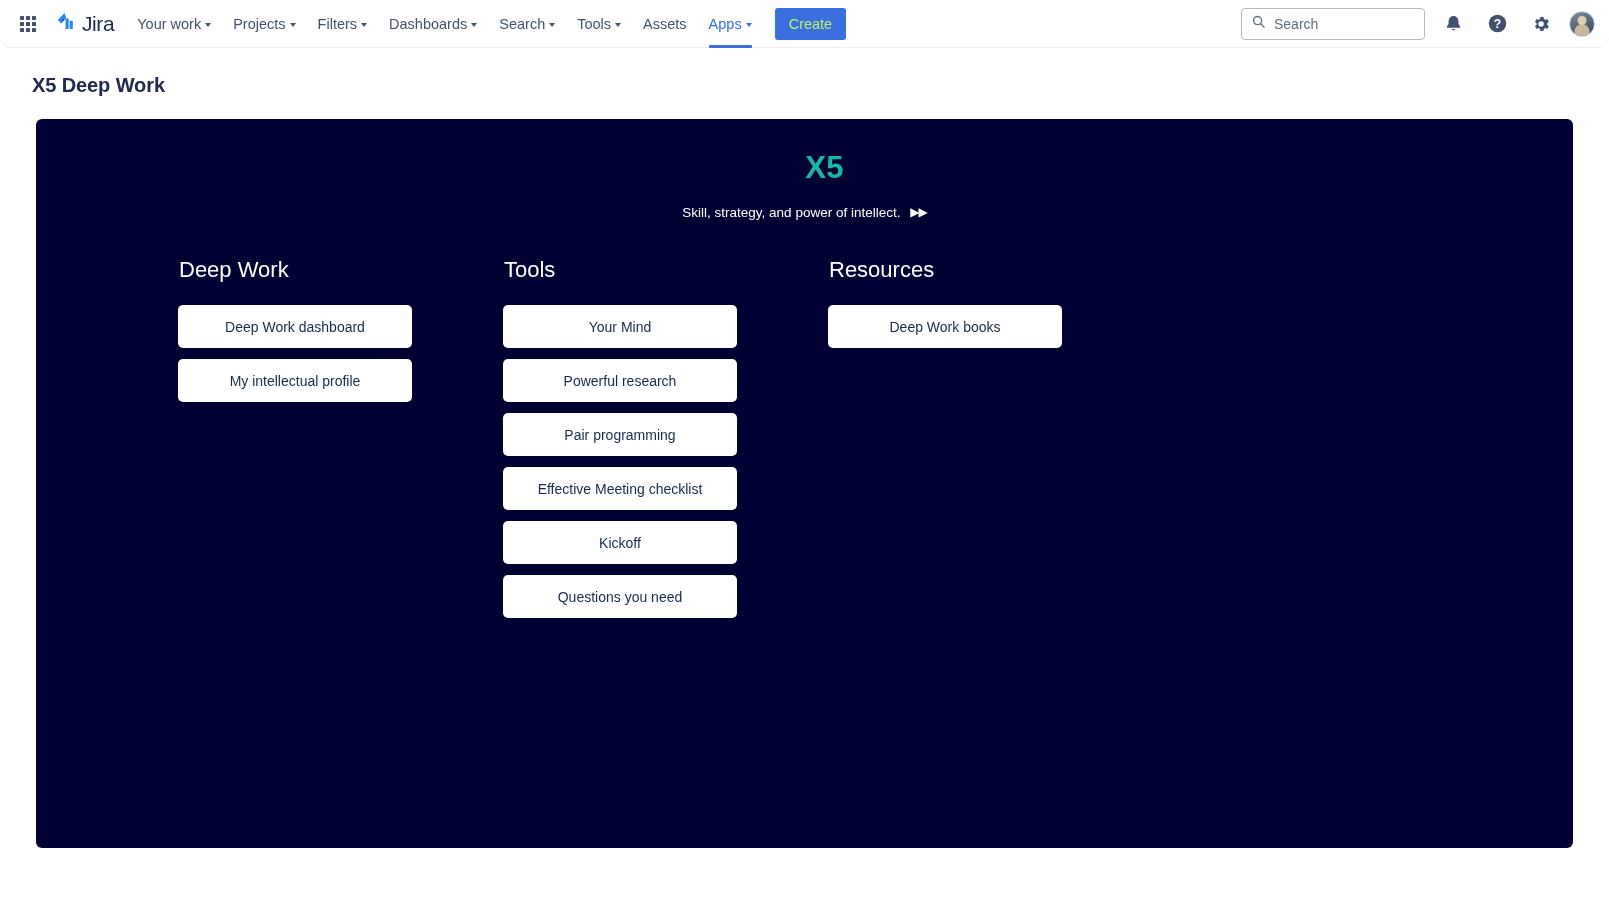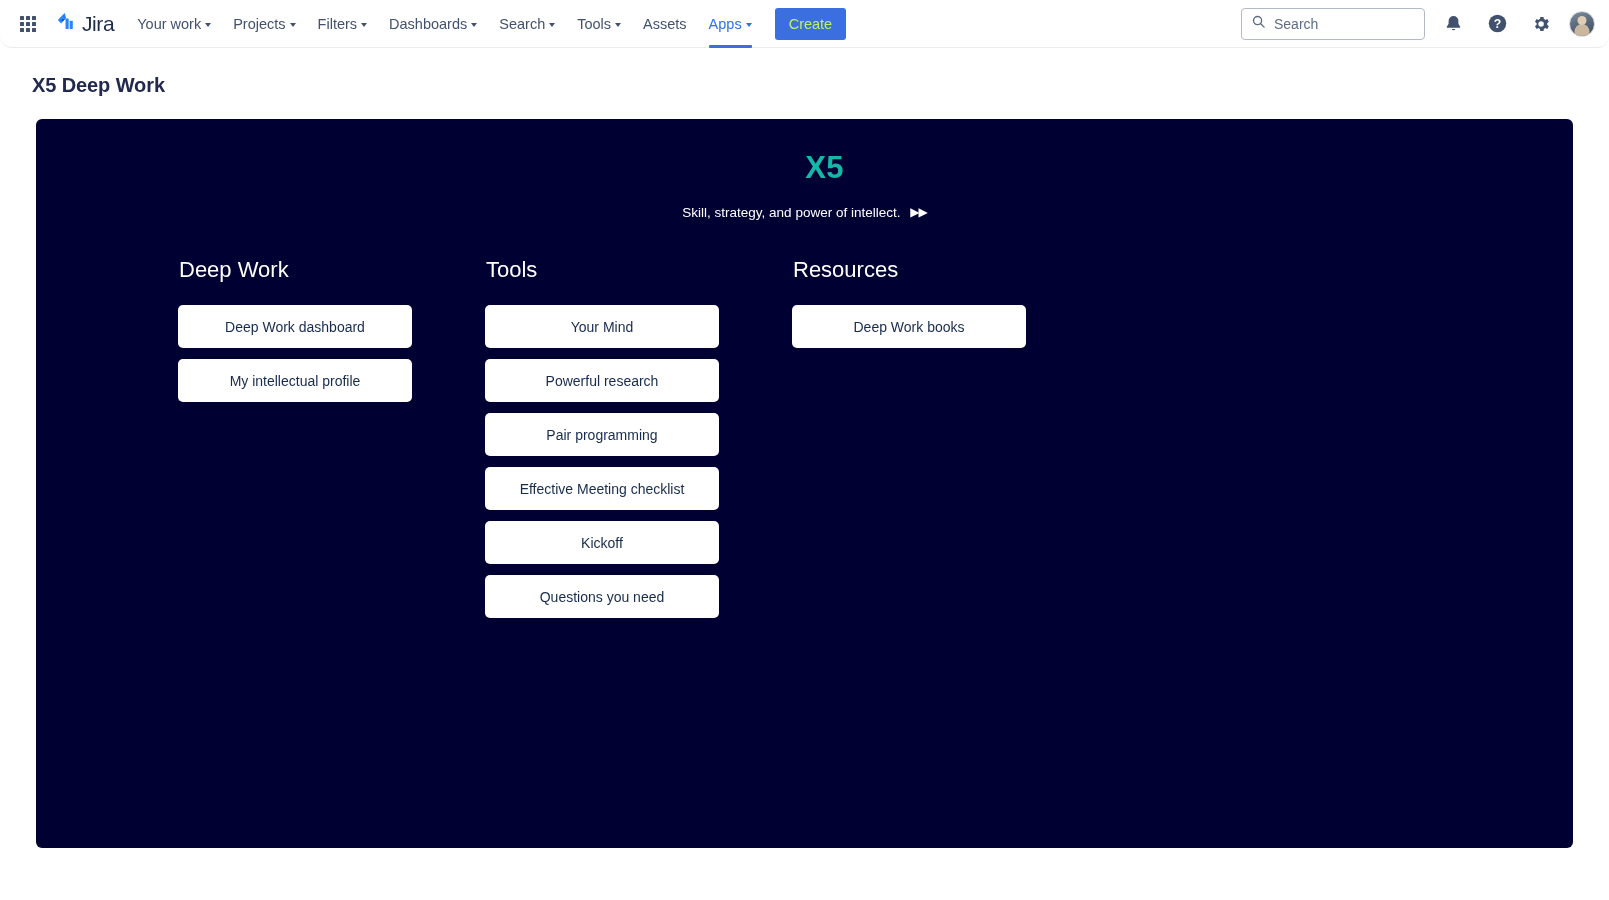--- a/index.html
+++ b/index.html
@@ -169,20 +169,21 @@
     color: #ffffff;
     font-size: 13.5px;
     margin-top: 19px;
   }
   .ff-icon { display:inline-block; margin-left:6px; font-size:12px; letter-spacing:-1px; vertical-align: 1px;}
 
   .columns {
     position: absolute;
     left: 142px; top: 138px;
     display: flex;
+    gap: 18px;
   }
   .column { width: 307px; }
   .col-head {
     color: #ffffff;
     font-size: 22px;
     font-weight: 400;
     padding-left: 1px;
     margin-bottom: 22px;
   }
   .card {

